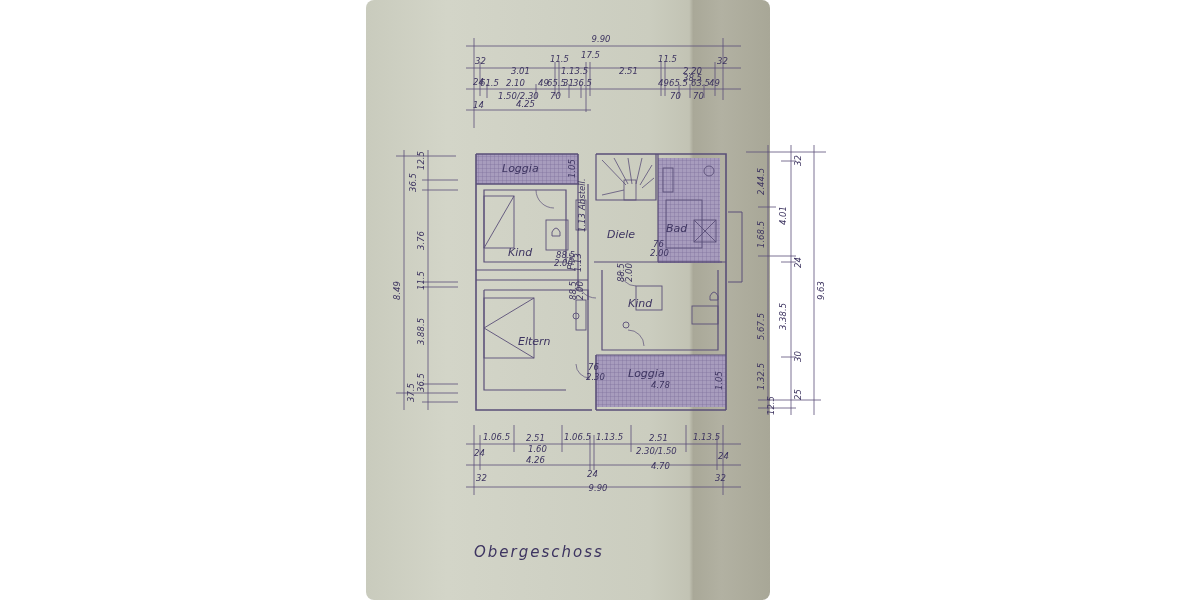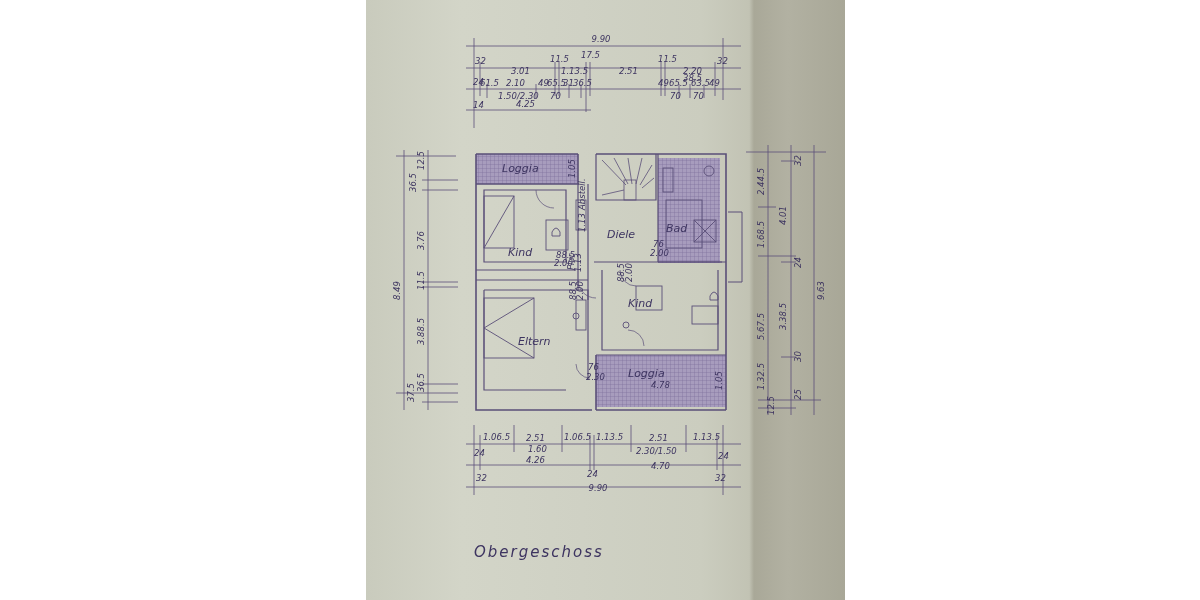--- a/index.html
+++ b/index.html
@@ -1,18 +1,18 @@
 <!DOCTYPE html>
 <html><head>
 <meta charset="utf-8">
 <style>
   html,body{margin:0;padding:0;background:#ffffff;}
   body{width:1200px;height:600px;position:relative;overflow:hidden;font-family:"DejaVu Sans",sans-serif;}
-  #paper{position:absolute;left:366px;top:0;width:479px;height:600px;
-    background:linear-gradient(90deg,#c9cbbd 0%,#d3d5c8 20%,#cfd1c4 45%,#cbcdbf 70%,#c2c3b4 80%,#a9a898 81%,#b2b1a2 88%,#a8a797 100%);}
+  #paper{position:absolute;left:366px;top:0;width:404px;height:600px;
+    background:linear-gradient(90deg,#c9cbbd 0%,#d3d5c8 20%,#cfd1c4 45%,#cbcdbf 70%,#c2c3b4 80%,#a9a898 81%,#b2b1a2 88%,#a8a797 100%);border-radius:8px;}
   #plan{position:absolute;left:0;top:0;}
   .ink{stroke:#5a4f78;fill:none;}
   .txt{font-family:"DejaVu Sans",sans-serif;fill:#3d3460;font-style:italic;}
   .room{font-size:11px;}
   .dim{font-size:8.5px;}
   .title{font-size:15px;letter-spacing:2px;}
 </style>
 </head>
 <body>
 

